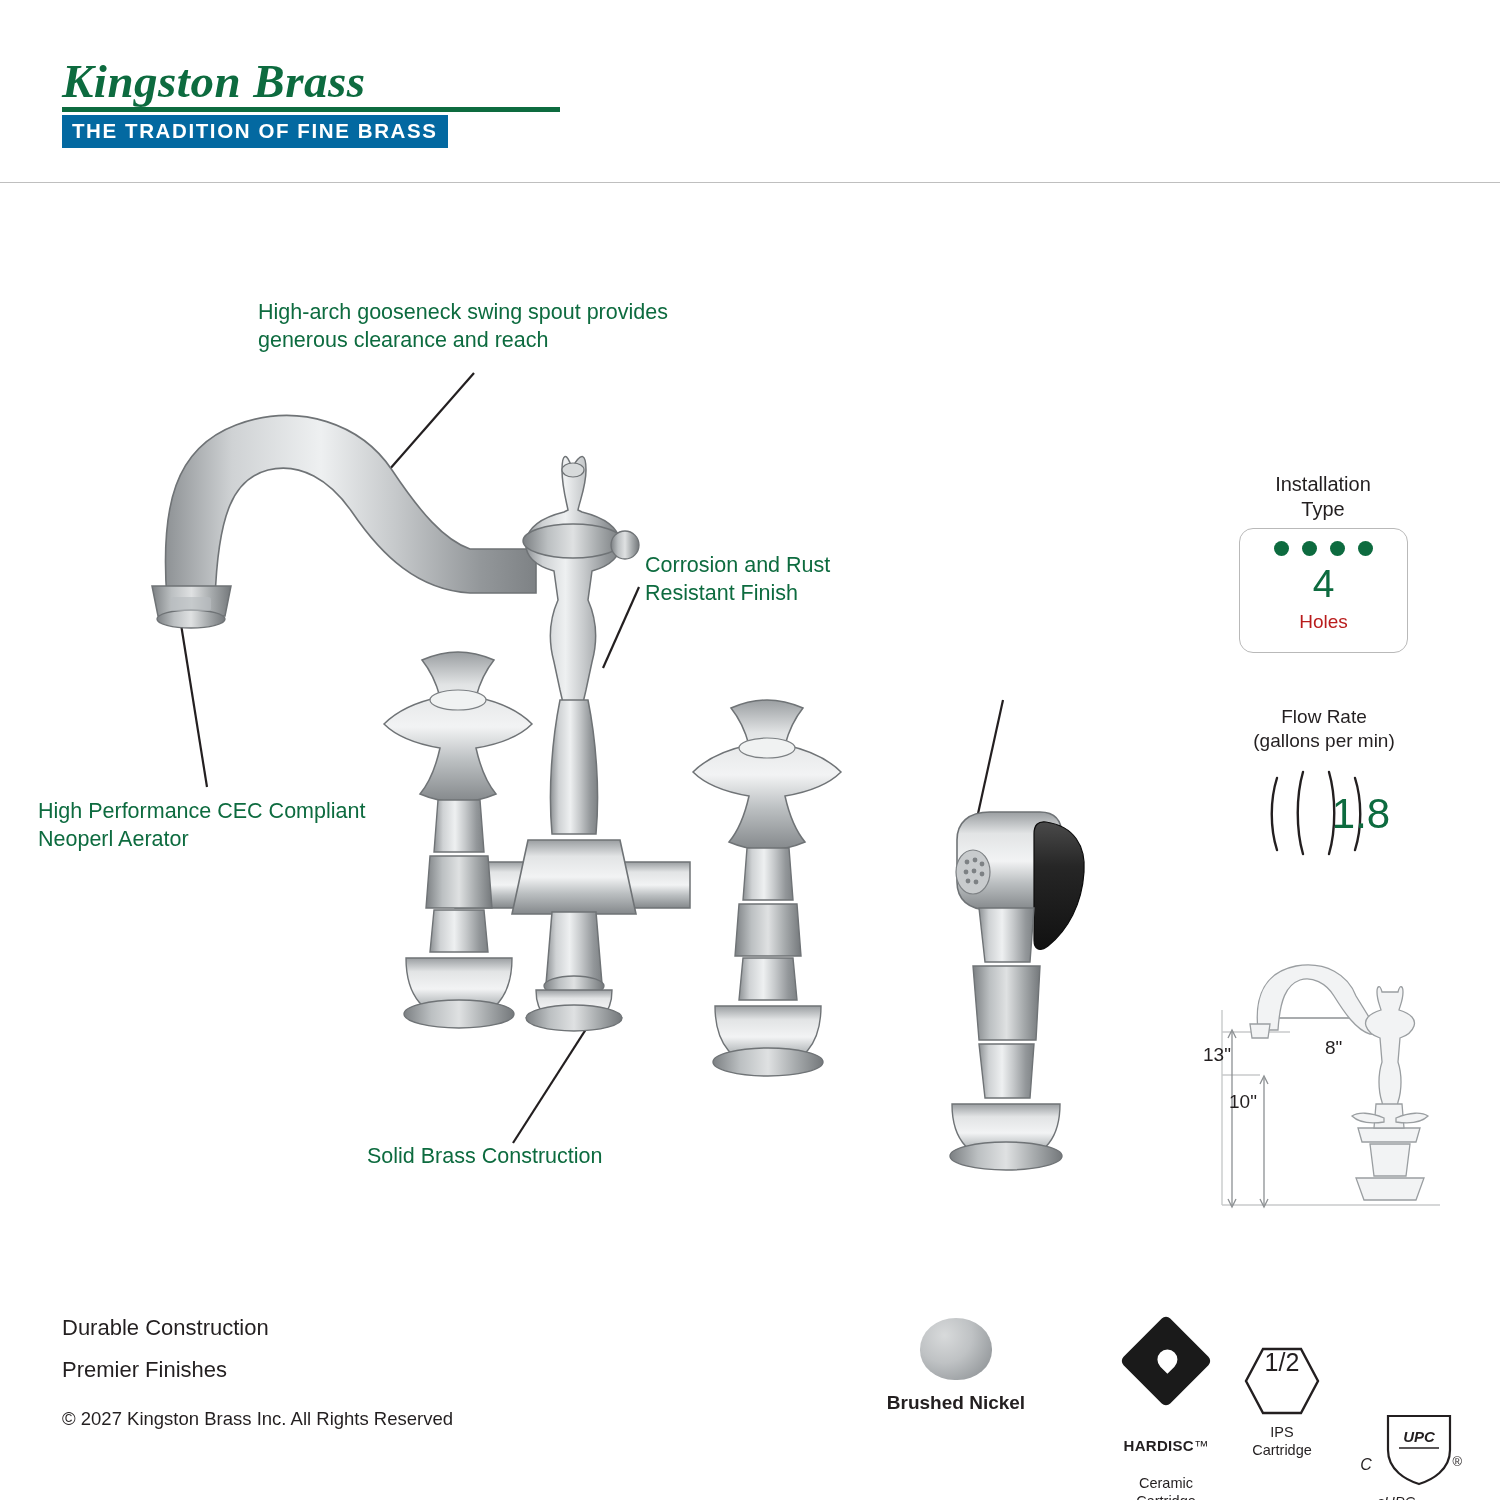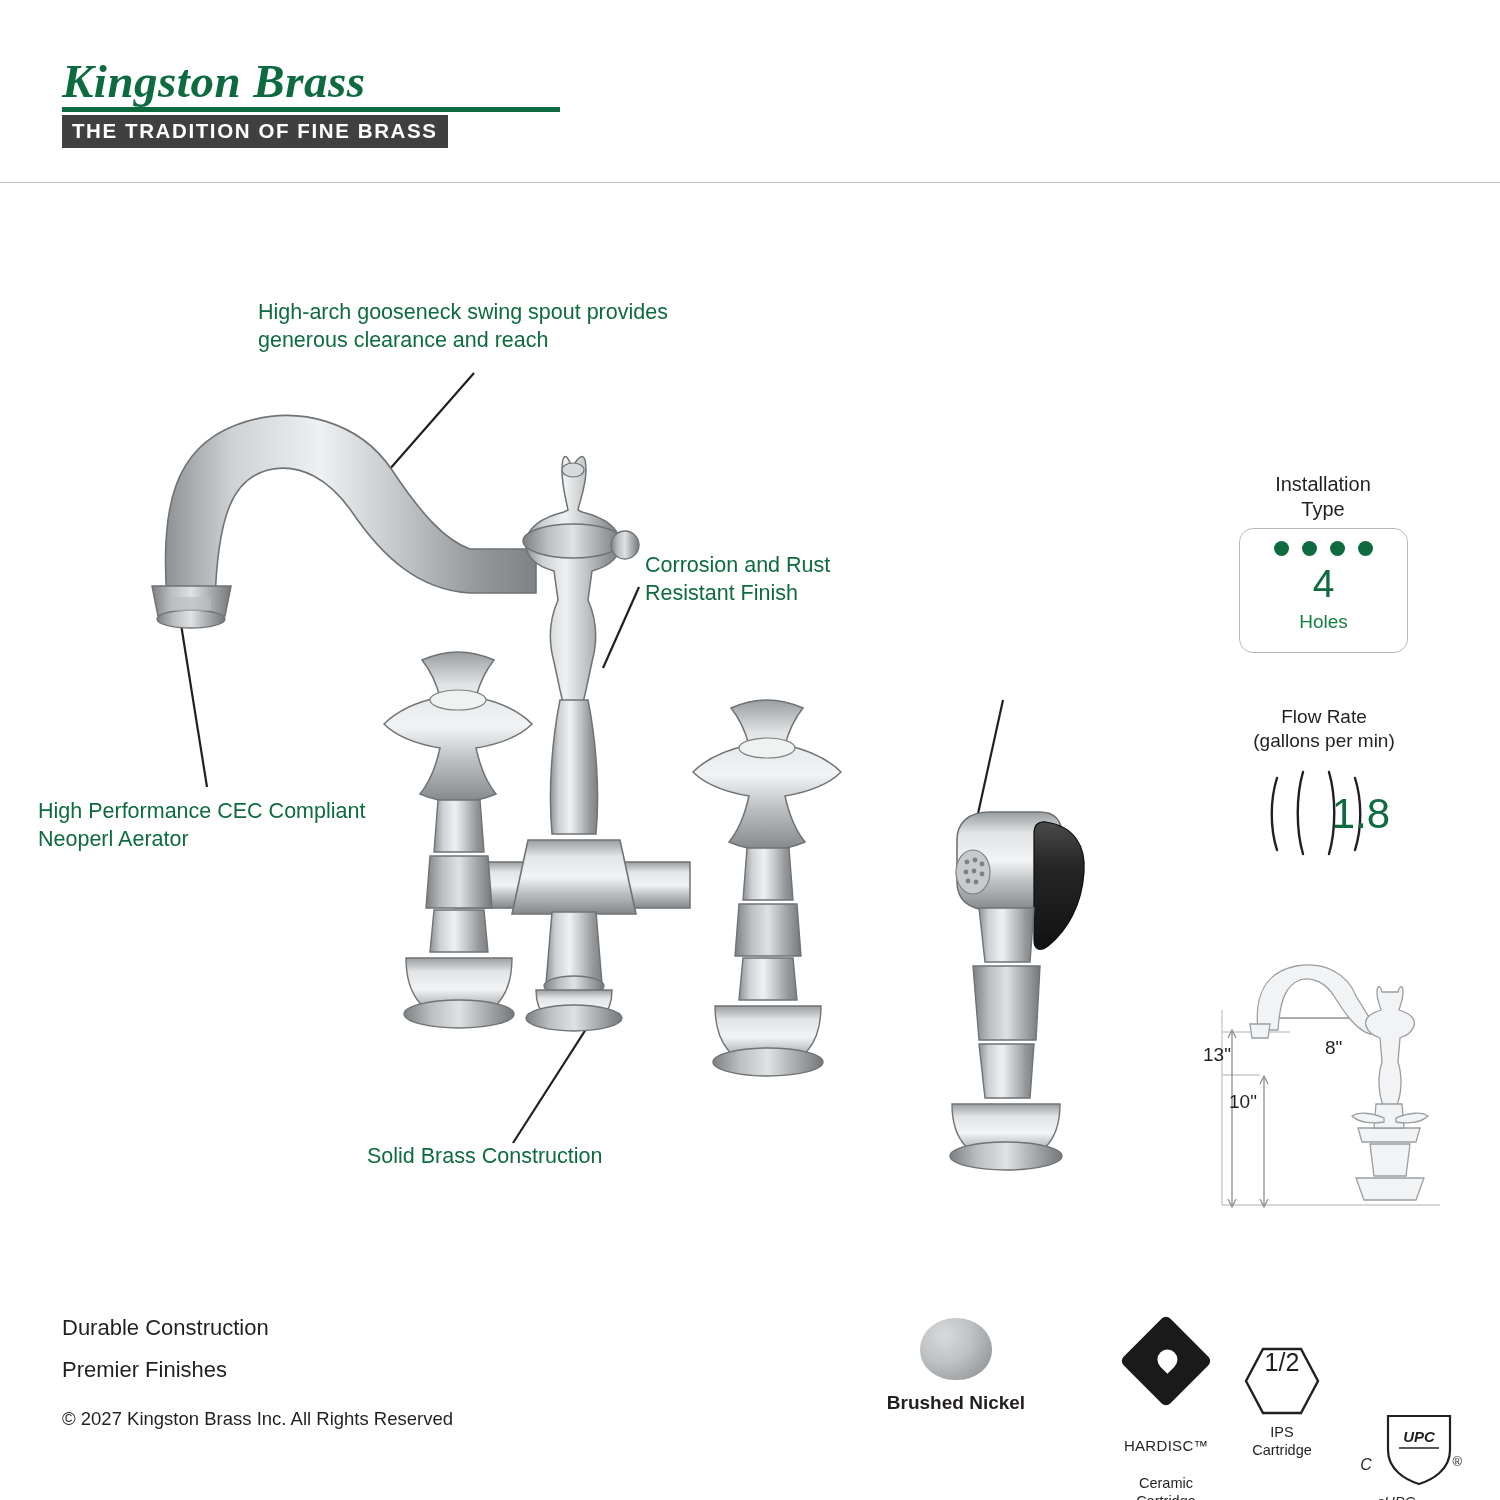--- a/index.html
+++ b/index.html
@@ -39,21 +39,21 @@
     white-space: nowrap;
   }
   .logo-rule {
     height: 5px;
     background: #0d6b3f;
     width: 498px;
     margin-top: 2px;
   }
   .logo-sub {
     margin-top: 3px;
-    background: #404040;
+    background: #0369a1;
     color: #ffffff;
     font-size: 20.5px;
     font-weight: bold;
     letter-spacing: 1.6px;
     padding: 4px 10px 5px 10px;
     display: inline-block;
     font-family: "Liberation Sans", sans-serif;
   }
   .header-rule {
     position: absolute;
@@ -129,21 +129,21 @@
     font-size: 39px;
     color: #0d6b3f;
     line-height: 1;
   }
   .holes-label {
     position: absolute;
     top: 82px;
     left: 0; right: 0;
     text-align: center;
     font-size: 19px;
-    color: #15803d;
+    color: #b91c1c;
   }
 
   .flow-title {
     position: absolute;
     left: 1233px;
     top: 705px;
     width: 182px;
     text-align: center;
     font-size: 19px;
     line-height: 1.25;
@@ -237,21 +237,21 @@
     position: absolute;
     left: 50%; top: 50%;
     width: 20px; height: 20px;
     margin: -12px 0 0 -10px;
     background: #ffffff;
     border-radius: 50% 50% 50% 0;
     transform: rotate(-90deg);
   }
   .hardisc-name {
     font-size: 15px;
-    font-weight: normal;
+    font-weight: bold;
     letter-spacing: .3px;
   }
   .hex {
     width: 78px; height: 70px;
     margin: 0 auto;
     position: relative;
   }
   .ips-frac {
     position: absolute;
     left: 0; right: 0; top: 19px;

